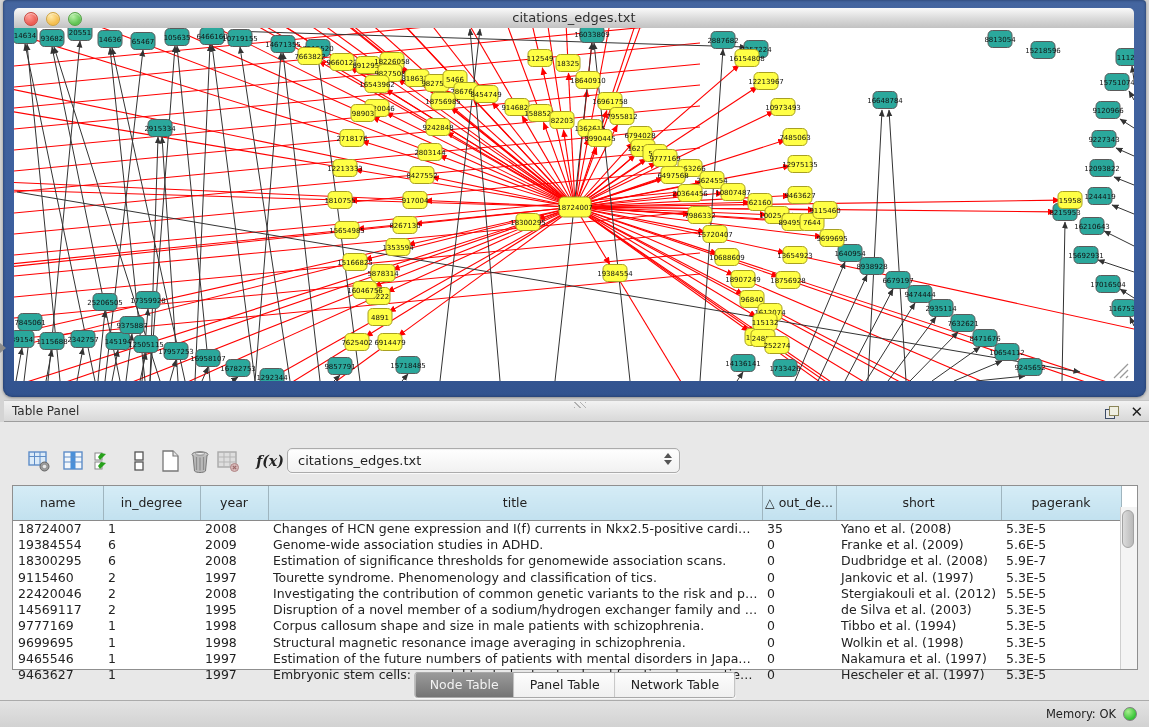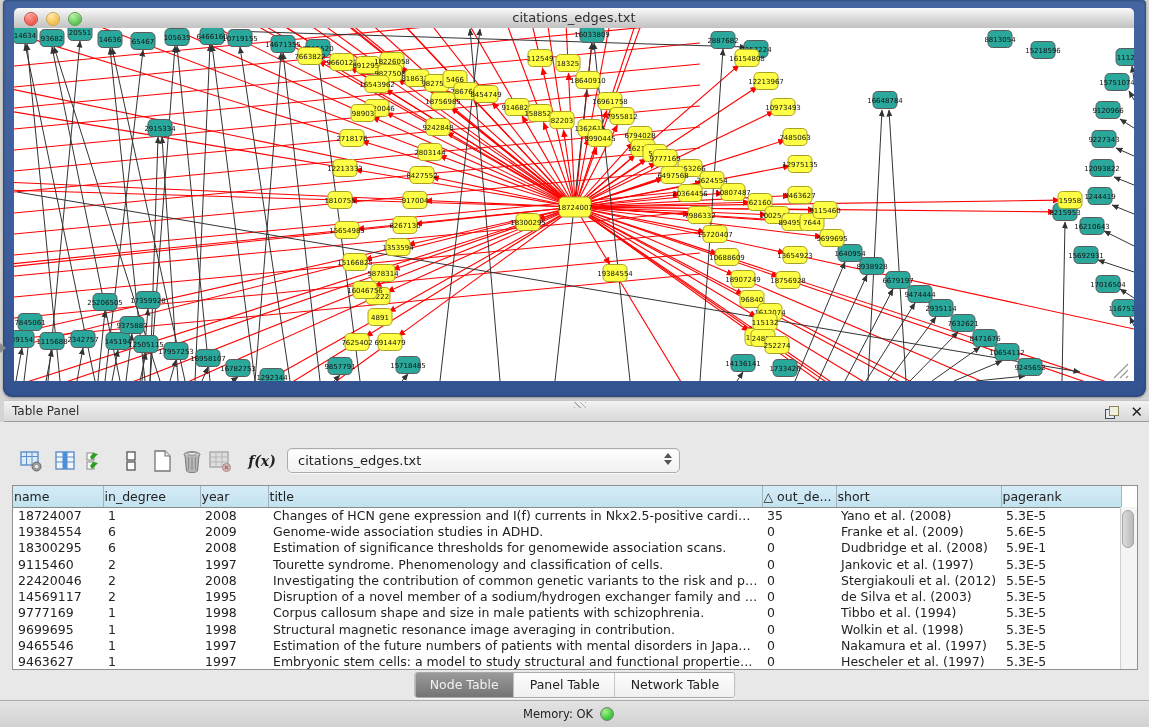--- a/index.html
+++ b/index.html
@@ -42,40 +42,40 @@
     border-top:1px solid #c6c6c6;border-bottom:1px solid #9d9d9d;
     font-size:12px;color:#2d2d2d;line-height:21px;padding-left:8px;
   }
   .panel-header .hdr-icons{position:absolute;right:10px;top:0px;height:22px;display:flex;align-items:center;gap:12px;}
   .float-icon{position:relative;width:13px;height:13px;}
   .float-icon .sq1{position:absolute;left:0;top:3px;width:8px;height:8px;border:1.5px solid #3c4c66;background:#e8e8e8;}
   .float-icon .sq2{position:absolute;left:4px;top:0px;width:8px;height:8px;border:1.5px solid #8b8558;background:#efefe2;}
   .close-x{font-size:15px;font-weight:bold;color:#1c1c1c;line-height:15px;cursor:default;}
   .panel-body{position:absolute;left:0;top:422px;width:1149px;height:278px;background:#e8e8e8;}
   
-  .tb-btn{position:absolute;top:26px;width:26px;height:26px;display:flex;align-items:center;justify-content:center;}
+  .tb-btn{position:absolute;top:26px;width:26px;height:26px;display:flex;align-items:center;justify-content:center;margin-left:8px;}
   .fx-label{font-family:"DejaVu Serif","Liberation Serif",serif;font-style:italic;font-weight:bold;font-size:14px;color:#222;}
   .combo{
     position:absolute;left:287px;top:26px;width:393px;height:25px;box-sizing:border-box;
     background:linear-gradient(#ffffff,#f1f1f1);
     border:1px solid #ababab;border-radius:5px;
     box-shadow:0 1px 1px rgba(255,255,255,.8), inset 0 1px 1px rgba(0,0,0,.06);
     font-size:13px;color:#222;line-height:23px;padding-left:10px;
   }
   .combo .arrows{position:absolute;right:7px;top:4px;display:flex;flex-direction:column;gap:2px;}
   .combo .arr-up{width:0;height:0;border-left:4px solid transparent;border-right:4px solid transparent;border-bottom:5px solid #555;}
   .combo .arr-dn{width:0;height:0;border-left:4px solid transparent;border-right:4px solid transparent;border-top:5px solid #555;}
   
   .table-box{
     position:absolute;left:12px;top:63px;width:1126px;height:185px;box-sizing:border-box;
     background:#ffffff;border:1px solid #8f8f8f;
   }
   table.datatable{border-collapse:collapse;table-layout:fixed;width:1108px;font-size:12.5px;color:#222;}
   table.datatable th{
-    height:21px;box-sizing:border-box;font-weight:normal;text-align:left;
+    height:34px;box-sizing:border-box;font-weight:normal;text-align:center;
     background:linear-gradient(#d5ecf6,#c2e1ef);
     border-right:1px solid #9fb5bf;border-bottom:1px solid #8a8a8a;
     overflow:hidden;white-space:nowrap;
   }
   table.datatable td{
     height:16.3px;box-sizing:border-box;padding:0 4px 0 5px;
     overflow:hidden;white-space:nowrap;text-overflow:ellipsis;
   }
   .vscroll{
     position:absolute;right:0;top:21px;bottom:0;width:16px;
@@ -90,21 +90,21 @@
     border:1px solid #a9a9a9;border-radius:3px;overflow:hidden;background:#fff;
     box-shadow:0 1px 1px rgba(255,255,255,.7);}
   .tab-seg{padding:4px 15px;font-size:12.5px;color:#222;background:linear-gradient(#fdfdfd,#f0f0f0);
     border-right:1px solid #b5b5b5;line-height:16px;}
   .tab-seg:last-child{border-right:none;}
   .tab-seg.selected{background:linear-gradient(#9a9a9a,#747474);color:#f2f2f2;}
   
   .statusbar{
     position:absolute;left:0;top:700px;width:1149px;height:27px;box-sizing:border-box;
     background:linear-gradient(#e3e3e3,#d2d2d2);border-top:1px solid #ababab;
-    display:flex;align-items:center;justify-content:center;padding-right:12px;gap:7px;
+    display:flex;align-items:center;justify-content:flex-end;padding-right:12px;gap:7px;
     font-size:11.5px;color:#222;
   }
   .mem-dot{width:14px;height:14px;border-radius:50%;border:1px solid #7f7f7f;box-sizing:border-box;
     background:radial-gradient(circle at 35% 30%,#a8ef8e,#35c435 70%);}
   .grip{position:absolute;left:570px;top:1px;width:12px;height:6px;opacity:.6;
     background:repeating-linear-gradient(45deg,#888 0 1px,transparent 1px 4px);}
 </style>
 </head>
 <body>
 
@@ -993,27 +993,27 @@
             <td>Franke et al. (2009)</td>
             <td>5.6E-5</td>
           </tr>
           <tr>
             <td>18300295</td>
             <td>6</td>
             <td>2008</td>
             <td>Estimation of significance thresholds for genomewide association scans.</td>
             <td>0</td>
             <td>Dudbridge et al. (2008)</td>
-            <td>5.9E-1</td>
+            <td>5.9E-7</td>
           </tr>
           <tr>
             <td>9115460</td>
             <td>2</td>
             <td>1997</td>
-            <td>Tourette syndrome. Phenomenology and classification of cells.</td>
+            <td>Tourette syndrome. Phenomenology and classification of tics.</td>
             <td>0</td>
             <td>Jankovic et al. (1997)</td>
             <td>5.3E-5</td>
           </tr>
           <tr>
             <td>22420046</td>
             <td>2</td>
             <td>2008</td>
             <td>Investigating the contribution of common genetic variants to the risk and pathogen...</td>
             <td>0</td>
@@ -1035,21 +1035,21 @@
             <td>1998</td>
             <td>Corpus callosum shape and size in male patients with schizophrenia.</td>
             <td>0</td>
             <td>Tibbo et al. (1994)</td>
             <td>5.3E-5</td>
           </tr>
           <tr>
             <td>9699695</td>
             <td>1</td>
             <td>1998</td>
-            <td>Structural magnetic resonance image averaging in contribution.</td>
+            <td>Structural magnetic resonance image averaging in schizophrenia.</td>
             <td>0</td>
             <td>Wolkin et al. (1998)</td>
             <td>5.3E-5</td>
           </tr>
           <tr>
             <td>9465546</td>
             <td>1</td>
             <td>1997</td>
             <td>Estimation of the future numbers of patients with mental disorders in Japan base...</td>
             <td>0</td>

